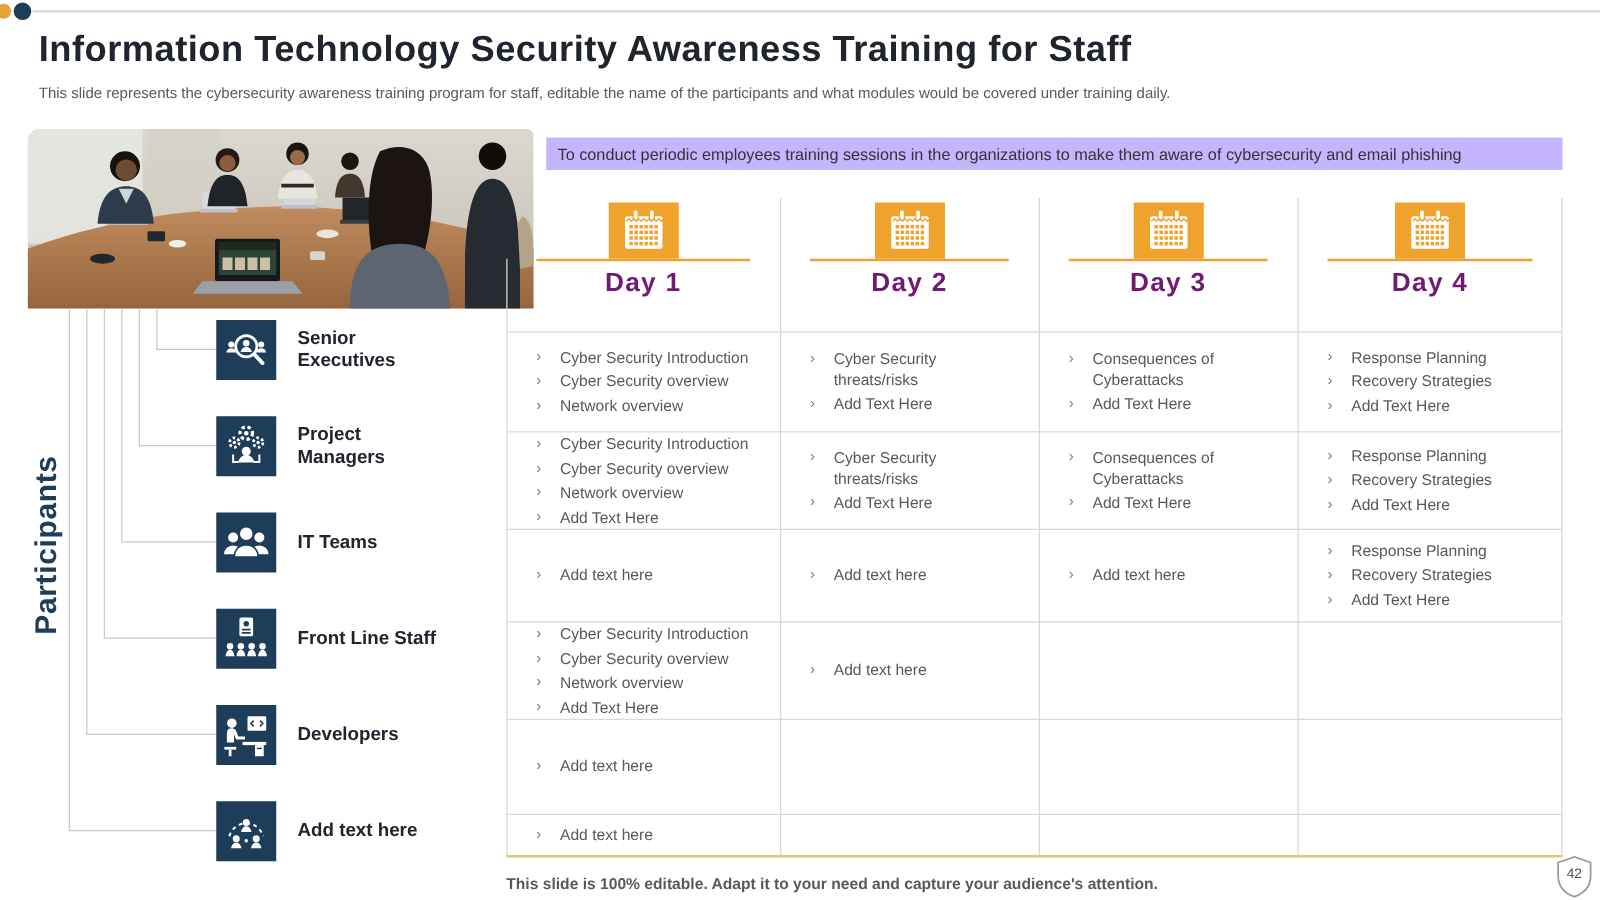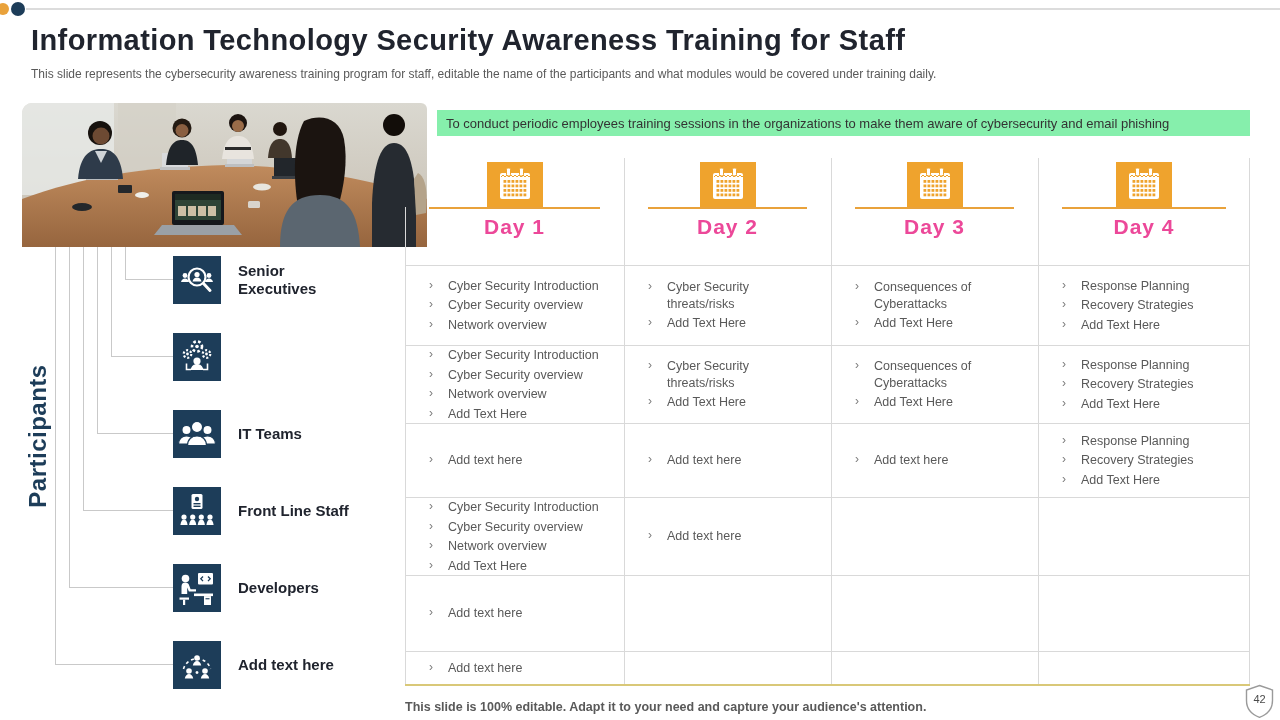--- a/index.html
+++ b/index.html
@@ -29,34 +29,34 @@
   .conn { position:absolute; border-left:1px solid #c9c9c9; border-bottom:1px solid #c9c9c9; }
 
   
   .p-item { position:absolute; left:173px; width:220px; height:48px; }
   .p-icon { position:absolute; left:0; top:0; width:48px; height:48px; background:#1d3d59; }
   .p-icon svg { display:block; width:48px; height:48px; }
   .p-label { position:absolute; left:65px; top:50%; transform:translateY(-50%); width:122px;
              font-size:15px; font-weight:bold; color:#20242e; line-height:1.2; }
 
   
-  .banner { position:absolute; left:437px; top:110px; width:813px; height:26px; background:#86efac;
+  .banner { position:absolute; left:437px; top:110px; width:813px; height:26px; background:#c4b5fd;
             font-size:13px; color:#333; display:flex; align-items:center; padding-left:9px; }
 
   
   #schedule { position:absolute; left:405px; top:155px; width:845px; height:529px; }
   .vsep { position:absolute; width:0; border-left:1px solid #d9d9d9; }
   #day-headers { position:absolute; left:0; top:0; width:845px; height:110px; display:grid;
                  grid-template-columns:219px 207px 207px 212px; }
   .day-cell { position:relative; }
   .day-line { position:absolute; left:24px; right:24px; top:52px; border-top:2px solid #e9a23b; }
   .day-icon { position:absolute; left:50%; transform:translateX(-50%); top:7px; width:56px; height:45px; background:#efa32d; }
   .day-icon svg { display:block; width:56px; height:45px; }
   .day-label { position:absolute; left:0; right:0; top:60px; text-align:center; font-size:21px;
-               font-weight:bold; color:#ec4899; letter-spacing:1px; }
+               font-weight:bold; color:#701a75; letter-spacing:1px; }
 
   #grid-body { position:absolute; left:0; top:110px; width:845px; border-bottom:2px solid #d9c878; }
   .t-row { display:grid; grid-template-columns:219px 207px 207px 212px; border-top:1px solid #d9d9d9; }
   .t-cell { display:flex; flex-direction:column; justify-content:center; padding:5px 12px 5px 24px; overflow:hidden; }
   .b-line { display:flex; gap:11px; font-size:12.5px; color:#595959; line-height:1.32; margin:1.5px 0; }
   .bullet { color:#7c7c7c; font-size:12px; flex:0 0 8px; }
 
   
   .footer { position:absolute; left:405px; top:700px; font-size:12.5px; color:#595959;font-weight:bold; }
 
@@ -170,20 +170,21 @@
             <circle cx="14.5" cy="21" r="3.8" fill="none" stroke="#fff" stroke-width="2.2" stroke-dasharray="2.1 1.9"></circle>
             <circle cx="14.5" cy="21" r="1.4" fill="#fff"></circle>
             <circle cx="33.5" cy="21" r="3.8" fill="none" stroke="#fff" stroke-width="2.2" stroke-dasharray="2.1 1.9"></circle>
             <circle cx="33.5" cy="21" r="1.4" fill="#fff"></circle>
             <circle cx="24" cy="28" r="3.6" fill="#fff"></circle>
             <path d="M17.5 37c.8-4 3.4-6 6.5-6s5.7 2 6.5 6z" fill="#fff"></path>
             <path d="M13.5 30.5 V36.5 H18" fill="none" stroke="#fff" stroke-width="1.6"></path>
             <path d="M34.5 30.5 V36.5 H30" fill="none" stroke="#fff" stroke-width="1.6"></path>
           </svg>
         </span>
+        <div class="p-label">Project Managers</div>
       </div>
       <div class="p-item" style="top: 410px;">
         <span class="p-icon">
           <svg viewBox="0 0 48 48">
             <circle cx="13.5" cy="20" r="4.6" fill="#fff" stroke="#1d3d59" stroke-width="1.2"></circle>
             <circle cx="34.5" cy="20" r="4.6" fill="#fff" stroke="#1d3d59" stroke-width="1.2"></circle>
             <path d="M5.5 34c0-5 3.5-8.2 8-8.2s8 3.2 8 8.2z" fill="#fff" stroke="#1d3d59" stroke-width="1.2"></path>
             <path d="M26.5 34c0-5 3.5-8.2 8-8.2s8 3.2 8 8.2z" fill="#fff" stroke="#1d3d59" stroke-width="1.2"></path>
             <circle cx="24" cy="17" r="5.6" fill="#fff" stroke="#1d3d59" stroke-width="1.2"></circle>
             <path d="M14.5 35.5c0-6 4-9.5 9.5-9.5s9.5 3.5 9.5 9.5z" fill="#fff" stroke="#1d3d59" stroke-width="1.2"></path>

